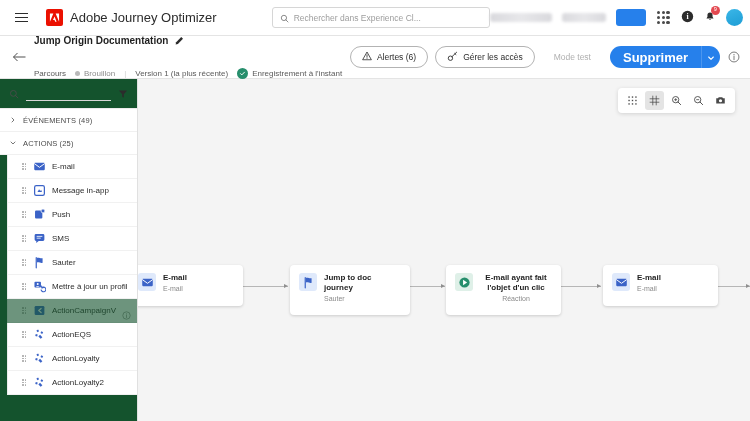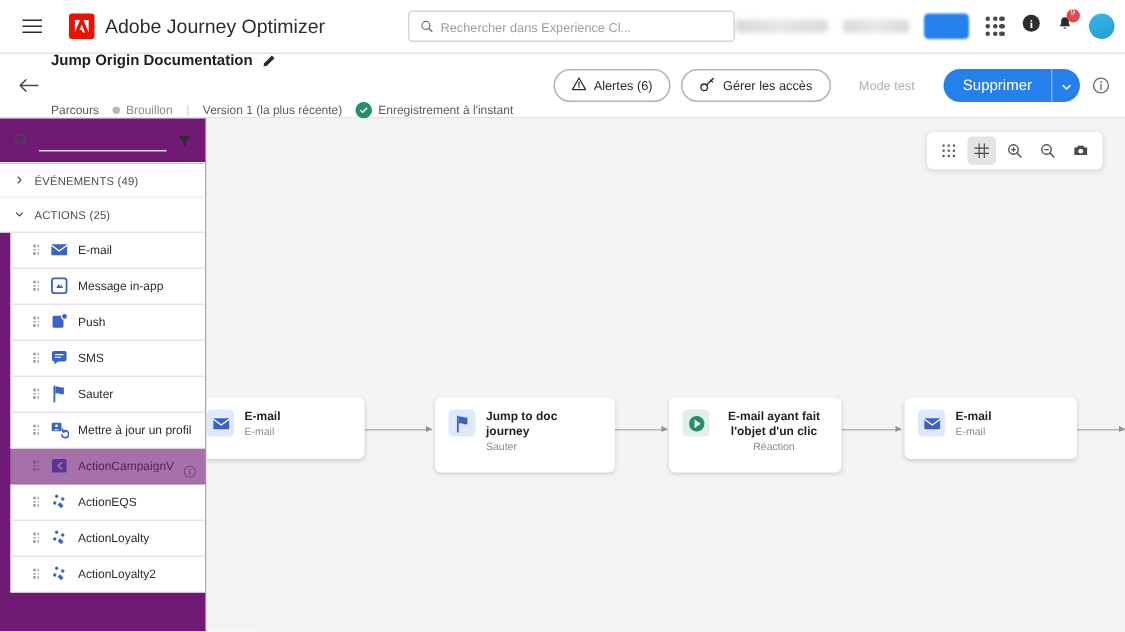--- a/index.html
+++ b/index.html
@@ -92,39 +92,39 @@
   .toolbar-right { margin-left: auto; display: flex; align-items: center; gap: 7px; }
   .btn {
     height: 22px; border: 1px solid #b3b3b3; border-radius: 11px; background: #fff;
     font-size: 8.5px; color: #2c2c2c; display: flex; align-items: center; gap: 5px;
     padding: 0 11px; cursor: pointer; white-space: nowrap;
     font-family: "Liberation Sans", sans-serif;
   }
   .btn.quiet { border-color: transparent; color: #b0b0b0; background: transparent; cursor: default; }
   .btn-primary {
     height: 22px; background: #2680eb; color: #fff; border: none;
-    border-radius: 11px 0 0 11px; font-size: 10px; padding: 0 13px;
-    display: flex; align-items: center; cursor: pointer; font-weight: normal;
+    border-radius: 11px 0 0 11px; font-size: 13px; padding: 0 13px;
+    display: flex; align-items: center; cursor: pointer; font-weight: bold;
     font-family: "Liberation Sans", sans-serif;
   }
   .btn-primary-split {
     height: 22px; background: #2680eb; border: none; border-left: 1px solid #4b96ef;
     border-radius: 0 11px 11px 0; width: 19px; display: flex; align-items: center;
     justify-content: center; cursor: pointer;
   }
   .split-group { display: flex; }
   .info-circle { width: 14px; height: 14px; cursor: pointer; display: flex;
     align-items: center; justify-content: center; }
 
   
   .body { display: flex; height: calc(421px - 36px - 43px); }
 
   
   .palette {
-    width: 138px; flex: 0 0 138px; background: #701a75; border-right: 1px solid #e0e0e0;
+    width: 138px; flex: 0 0 138px; background: #14532d; border-right: 1px solid #e0e0e0;
     display: flex; flex-direction: column; overflow: hidden;
   }
   .palette-search {
     height: 30px; display: flex; align-items: center; gap: 7px; padding: 0 9px;
     border-bottom: 1px solid #ececec;
   }
   .palette-search .line { flex: 1; height: 15px; border-bottom: 1px solid #d8d8d8; }
   .filter-icon { cursor: pointer; display: flex; }
 
   .section-head {

